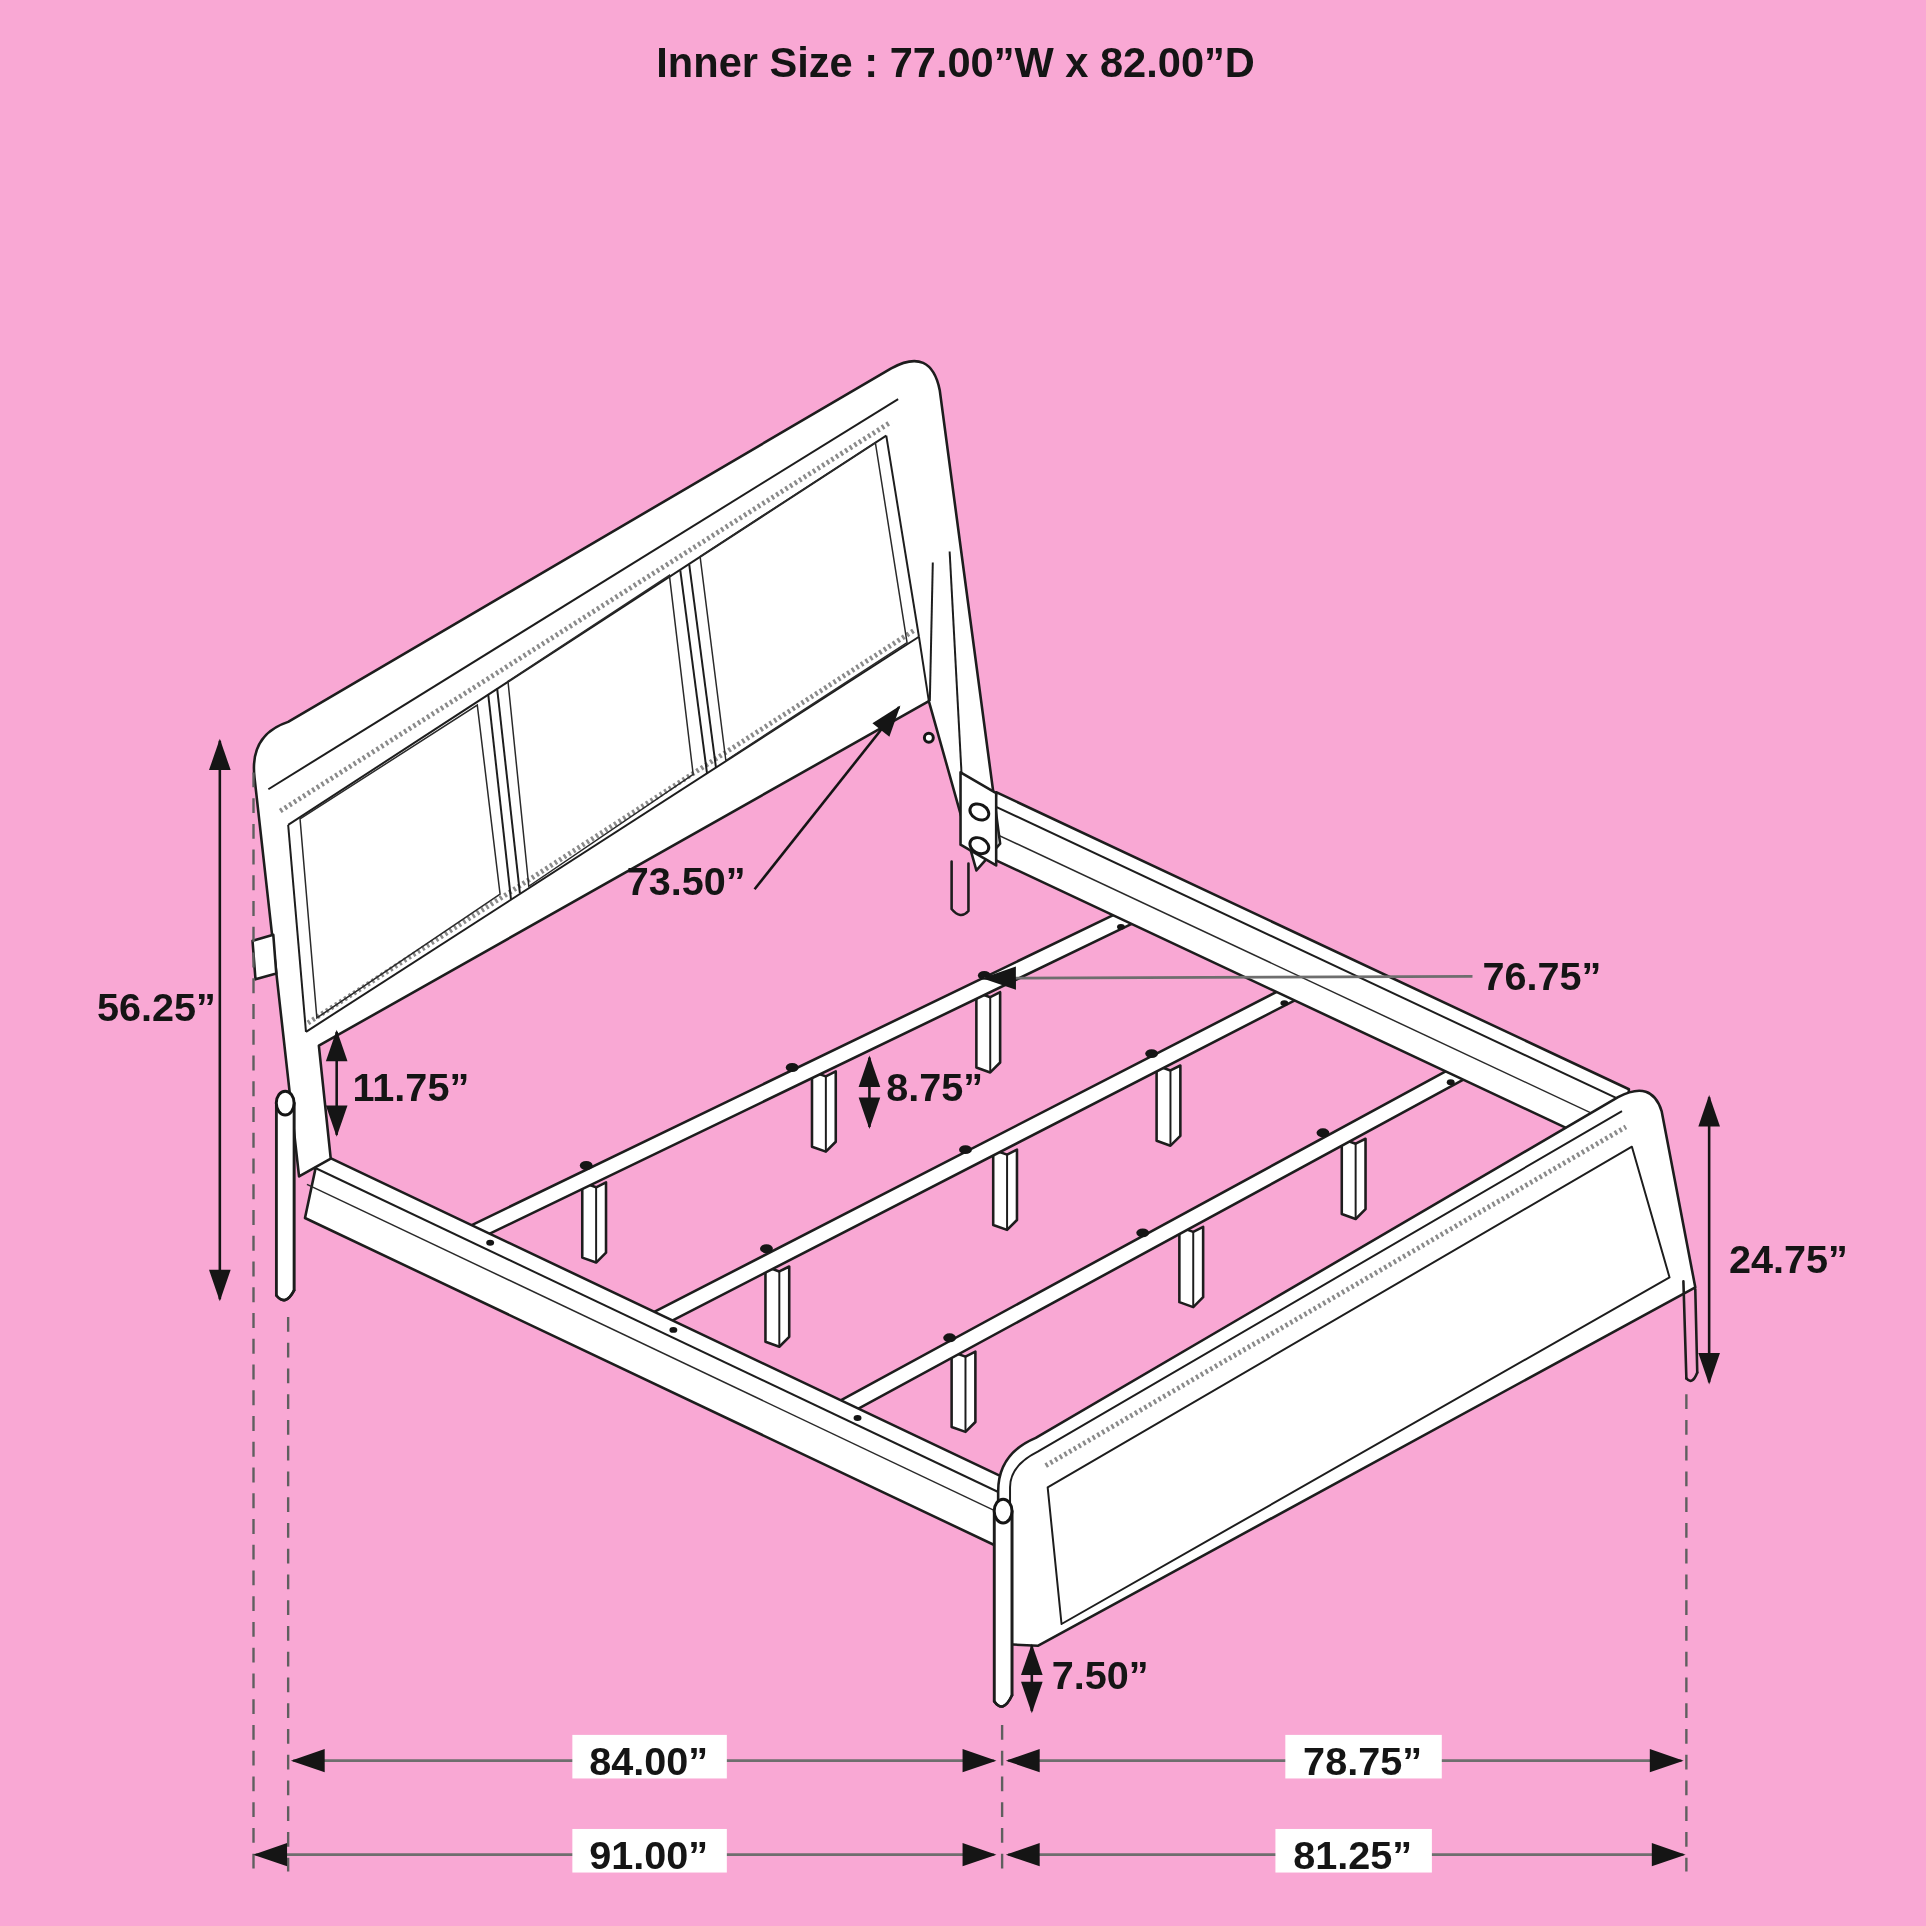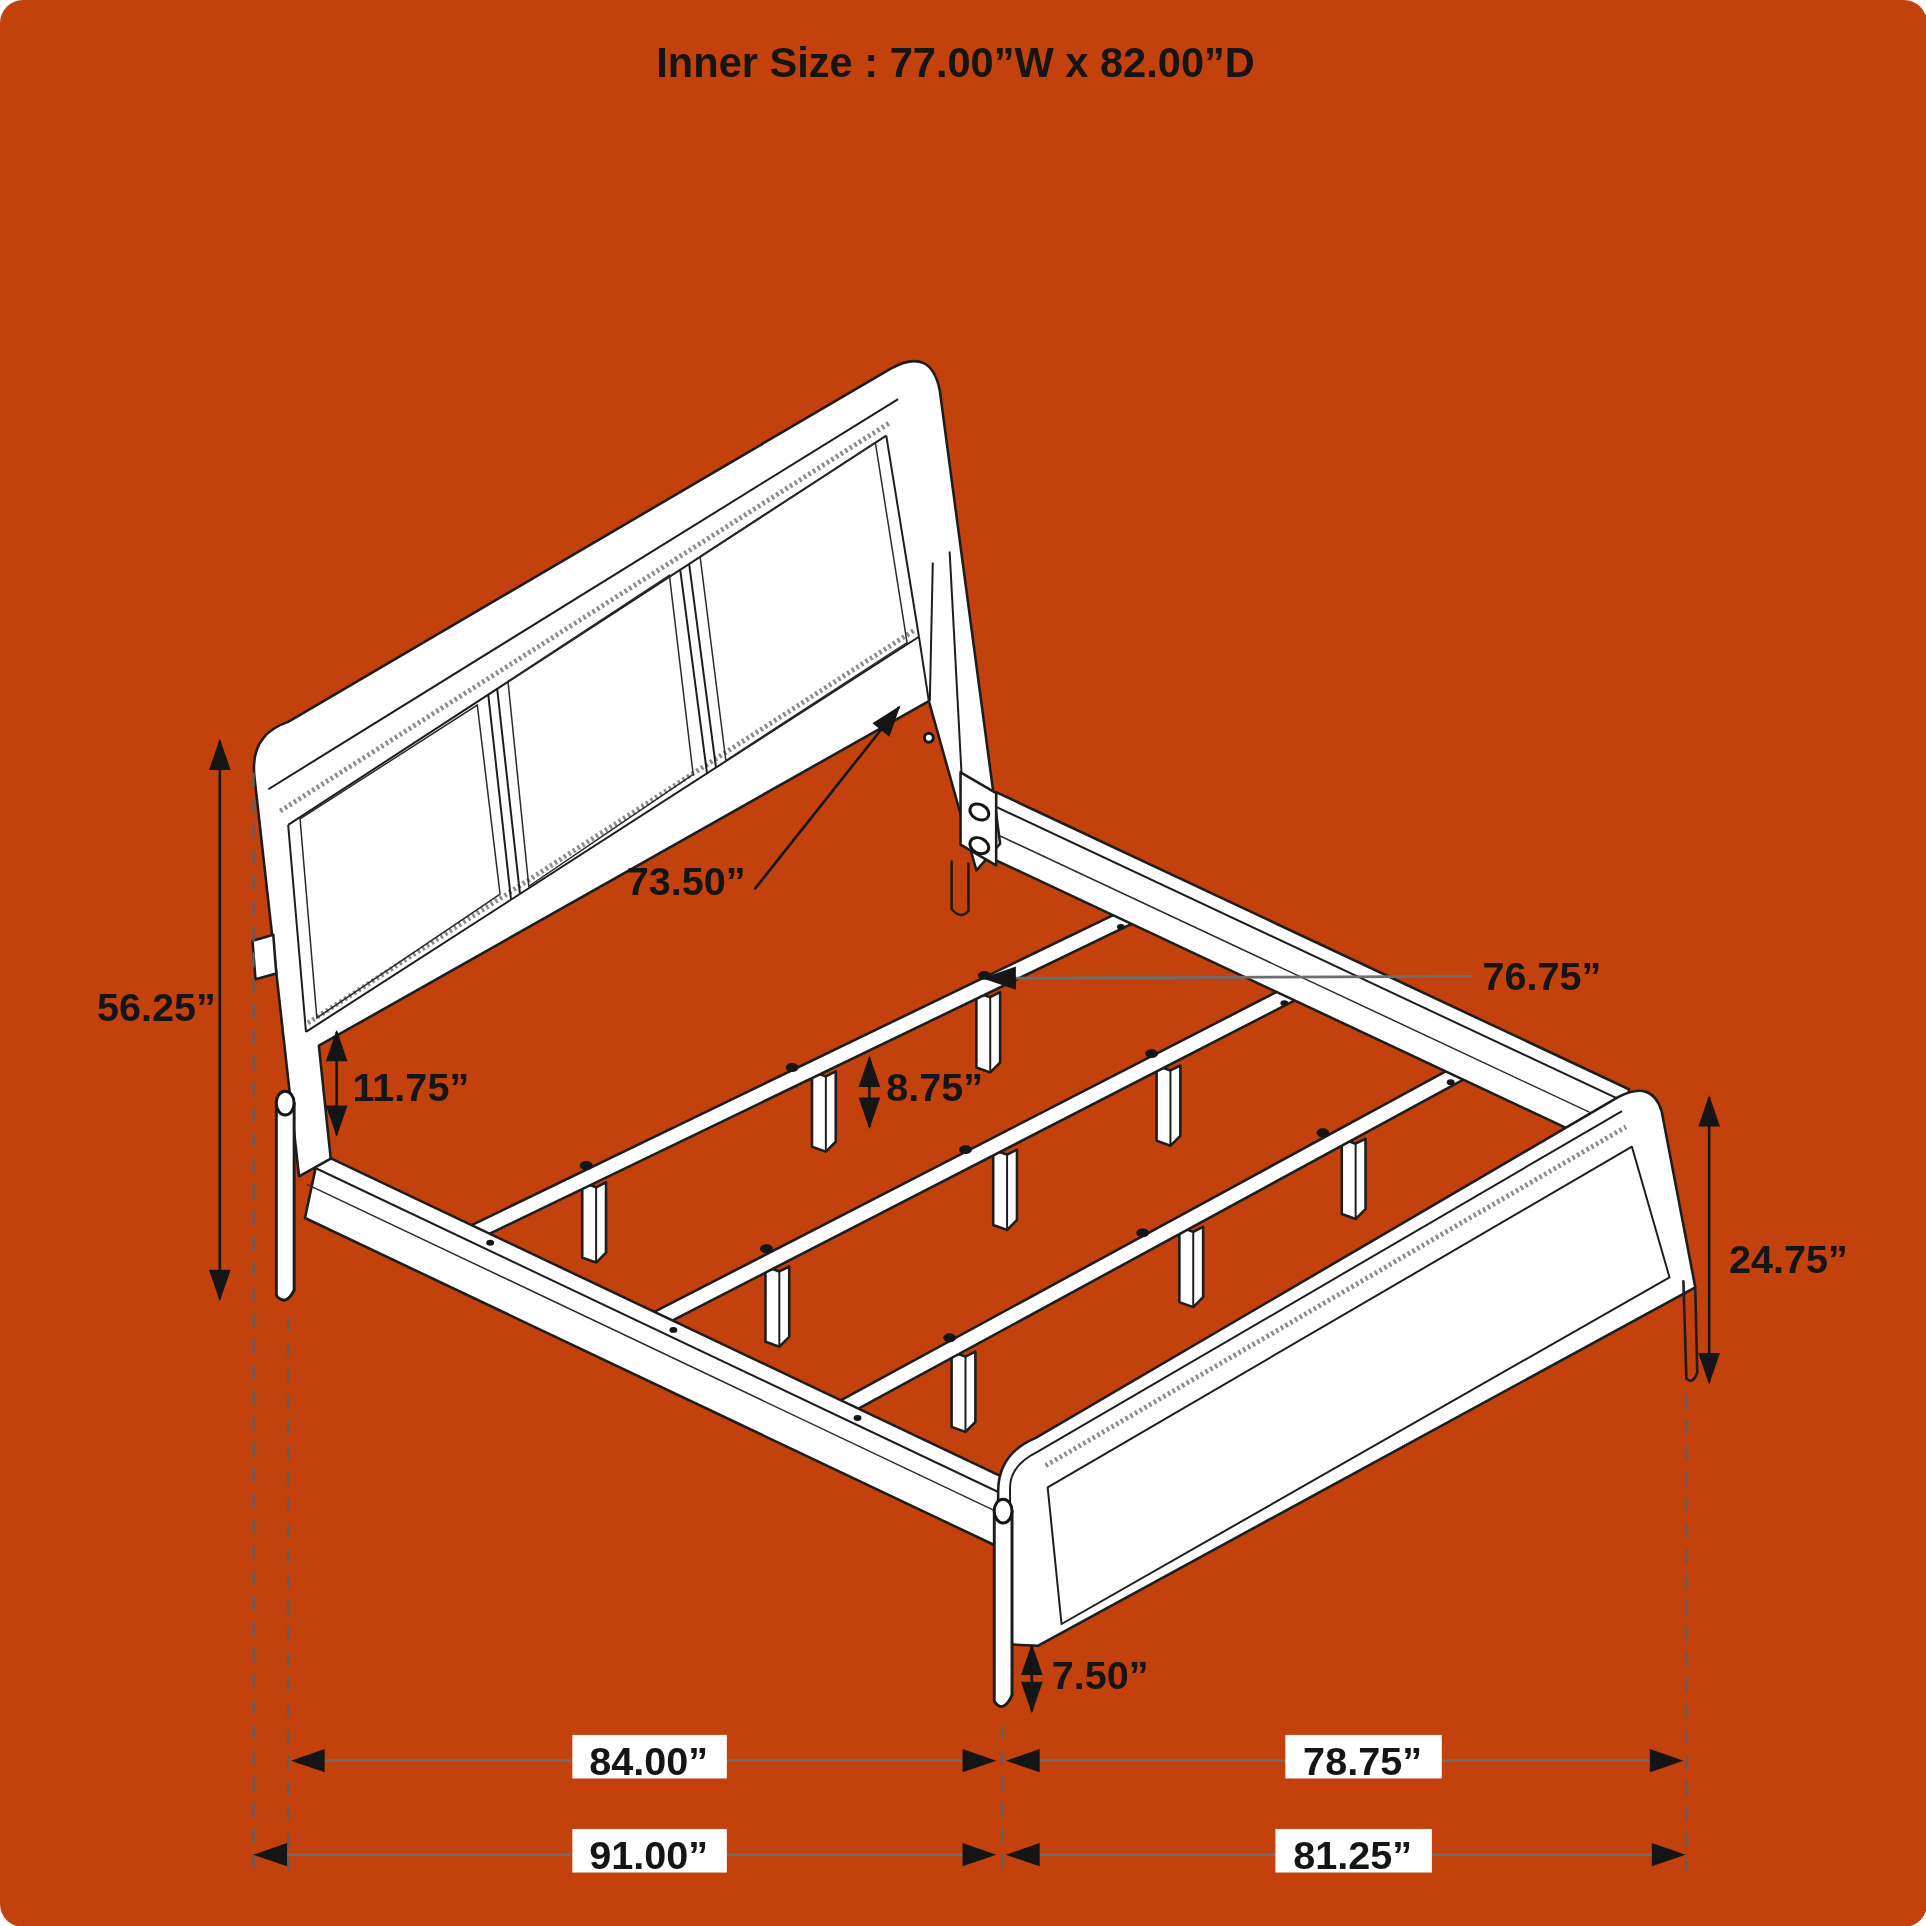--- a/index.html
+++ b/index.html
@@ -1,17 +1,17 @@
 <!DOCTYPE html>
 <html><head>
 <meta charset="utf-8">
 <style>
   html,body{margin:0;padding:0;background:#ffffff;}
-  .stage{position:relative;width:1927px;height:1927px;background:#c2410c;overflow:hidden;
-         font-family:"Liberation Sans", sans-serif;border-radius:23px;}
+  .stage{position:relative;width:1927px;height:1927px;background:#f9a8d4;overflow:hidden;
+         font-family:"Liberation Sans", sans-serif;}
   svg{position:absolute;left:0;top:0;}
   .ln{stroke:#1d1d1d;stroke-width:2.6;fill:none;stroke-linejoin:round;stroke-linecap:round;}
   .ln2{stroke:#1d1d1d;stroke-width:2;fill:none;stroke-linejoin:round;}
   .ln1{stroke:#2a2a2a;stroke-width:1.5;fill:none;}
   .w{fill:#ffffff;stroke:#1d1d1d;stroke-width:2.6;stroke-linejoin:round;}
   .pipe{stroke:#8a8a8a;stroke-width:5;fill:none;stroke-dasharray:2.5 3;}
   .dim{stroke:#151515;stroke-width:2.6;fill:none;}
   .dimgray{stroke:#6e6e6e;stroke-width:2.8;fill:none;}
   .dash{stroke:#5f5f5f;stroke-width:2.4;fill:none;stroke-dasharray:15 11;}
   .lbl{font-family:"Liberation Sans", sans-serif;font-weight:bold;font-size:40px;fill:#151515;}

